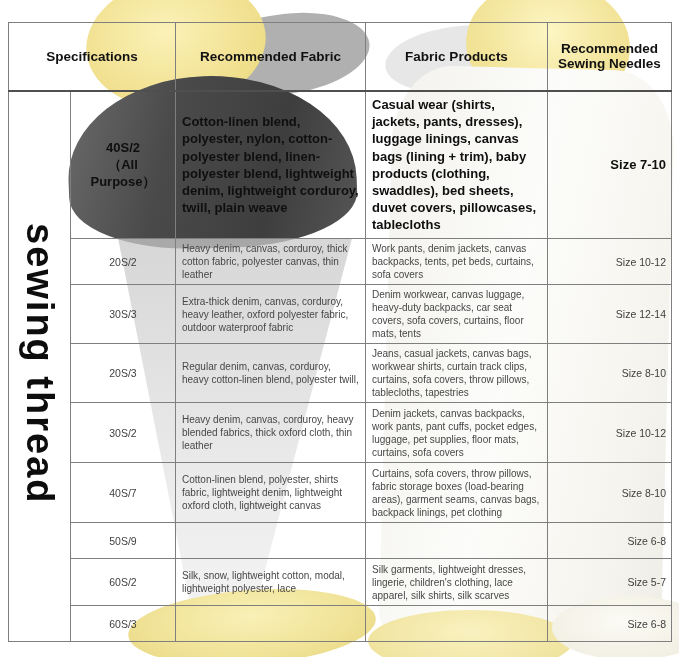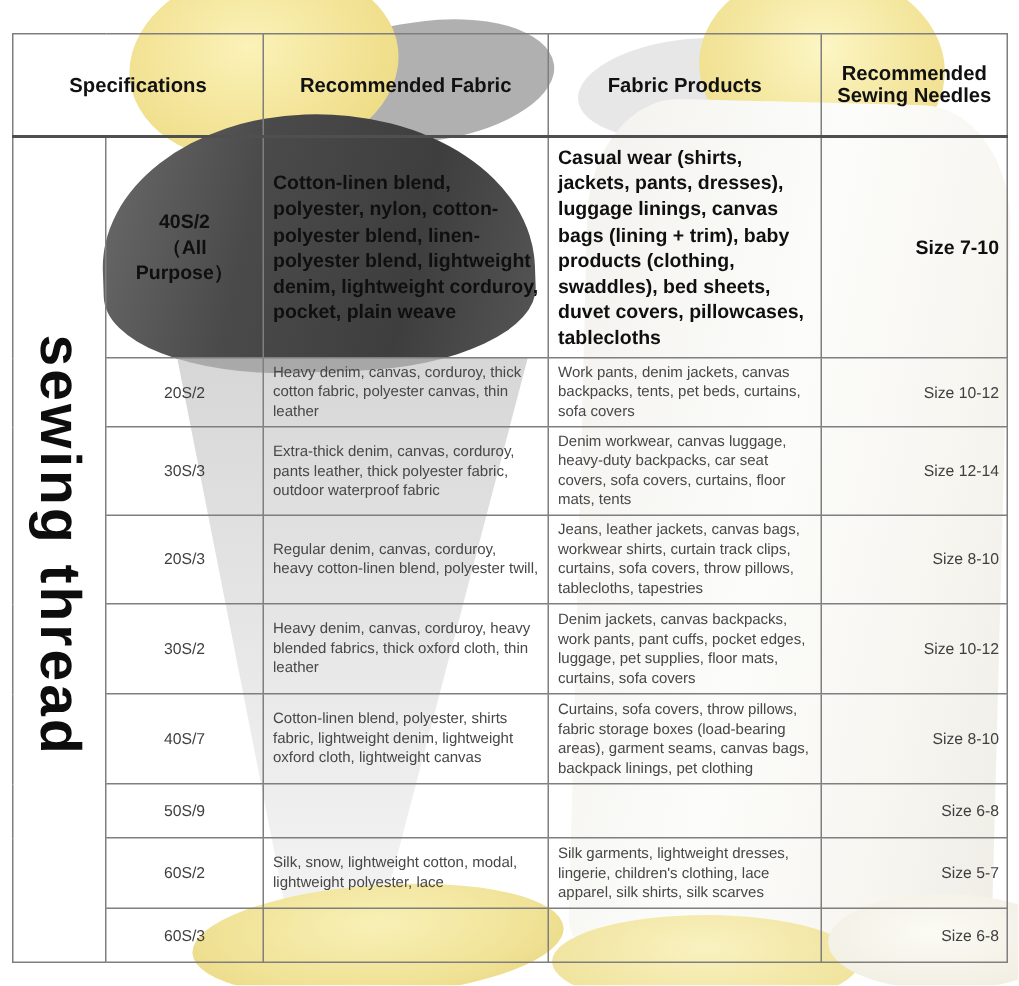--- a/index.html
+++ b/index.html
@@ -87,43 +87,43 @@
       <th style="white-space:pre-line">Recommended
 Sewing Needles</th>
     </tr>
 
     <tr class="allpurpose" style="height:148px">
       <td class="vtitle" rowspan="9">
         <span class="vtext">sewing thread</span>
       </td>
       <td class="spec-code">40S/2
 （All Purpose）</td>
-      <td class="cell-sm">Cotton-linen blend, polyester, nylon, cotton-polyester blend, linen-polyester blend, lightweight denim, lightweight corduroy, pocket, plain weave</td>
+      <td class="cell-sm">Cotton-linen blend, polyester, nylon, cotton-polyester blend, linen-polyester blend, lightweight denim, lightweight corduroy, twill, plain weave</td>
       <td class="cell-sm">Casual wear (shirts, jackets, pants, dresses), luggage linings, canvas bags (lining + trim), baby products (clothing, swaddles), bed sheets, duvet covers, pillowcases, tablecloths</td>
       <td class="needle-sm">Size 7-10</td>
     </tr>
 
     <tr style="height:43px">
       <td class="spec-code">20S/2</td>
       <td class="cell-sm">Heavy denim, canvas, corduroy, thick cotton fabric, polyester canvas, thin leather</td>
       <td class="cell-sm">Work pants, denim jackets, canvas backpacks, tents, pet beds, curtains, sofa covers</td>
       <td class="needle-sm">Size 10-12</td>
     </tr>
 
     <tr style="height:52px">
       <td class="spec-code">30S/3</td>
-      <td class="cell-sm">Extra-thick denim, canvas, corduroy, pants leather, thick polyester fabric, outdoor waterproof fabric</td>
+      <td class="cell-sm">Extra-thick denim, canvas, corduroy, heavy leather, oxford polyester fabric, outdoor waterproof fabric</td>
       <td class="cell-sm">Denim workwear, canvas luggage, heavy-duty backpacks, car seat covers, sofa covers, curtains, floor mats, tents</td>
       <td class="needle-sm">Size 12-14</td>
     </tr>
 
     <tr style="height:59px">
       <td class="spec-code">20S/3</td>
       <td class="cell-sm">Regular denim, canvas, corduroy, heavy cotton-linen blend, polyester twill,</td>
-      <td class="cell-sm">Jeans, leather jackets, canvas bags, workwear shirts, curtain track clips, curtains, sofa covers, throw pillows, tablecloths, tapestries</td>
+      <td class="cell-sm">Jeans, casual jackets, canvas bags, workwear shirts, curtain track clips, curtains, sofa covers, throw pillows, tablecloths, tapestries</td>
       <td class="needle-sm">Size 8-10</td>
     </tr>
 
     <tr style="height:60px">
       <td class="spec-code">30S/2</td>
       <td class="cell-sm">Heavy denim, canvas, corduroy, heavy blended fabrics, thick oxford cloth, thin leather</td>
       <td class="cell-sm">Denim jackets, canvas backpacks, work pants, pant cuffs, pocket edges, luggage, pet supplies, floor mats, curtains, sofa covers</td>
       <td class="needle-sm">Size 10-12</td>
     </tr>
 

